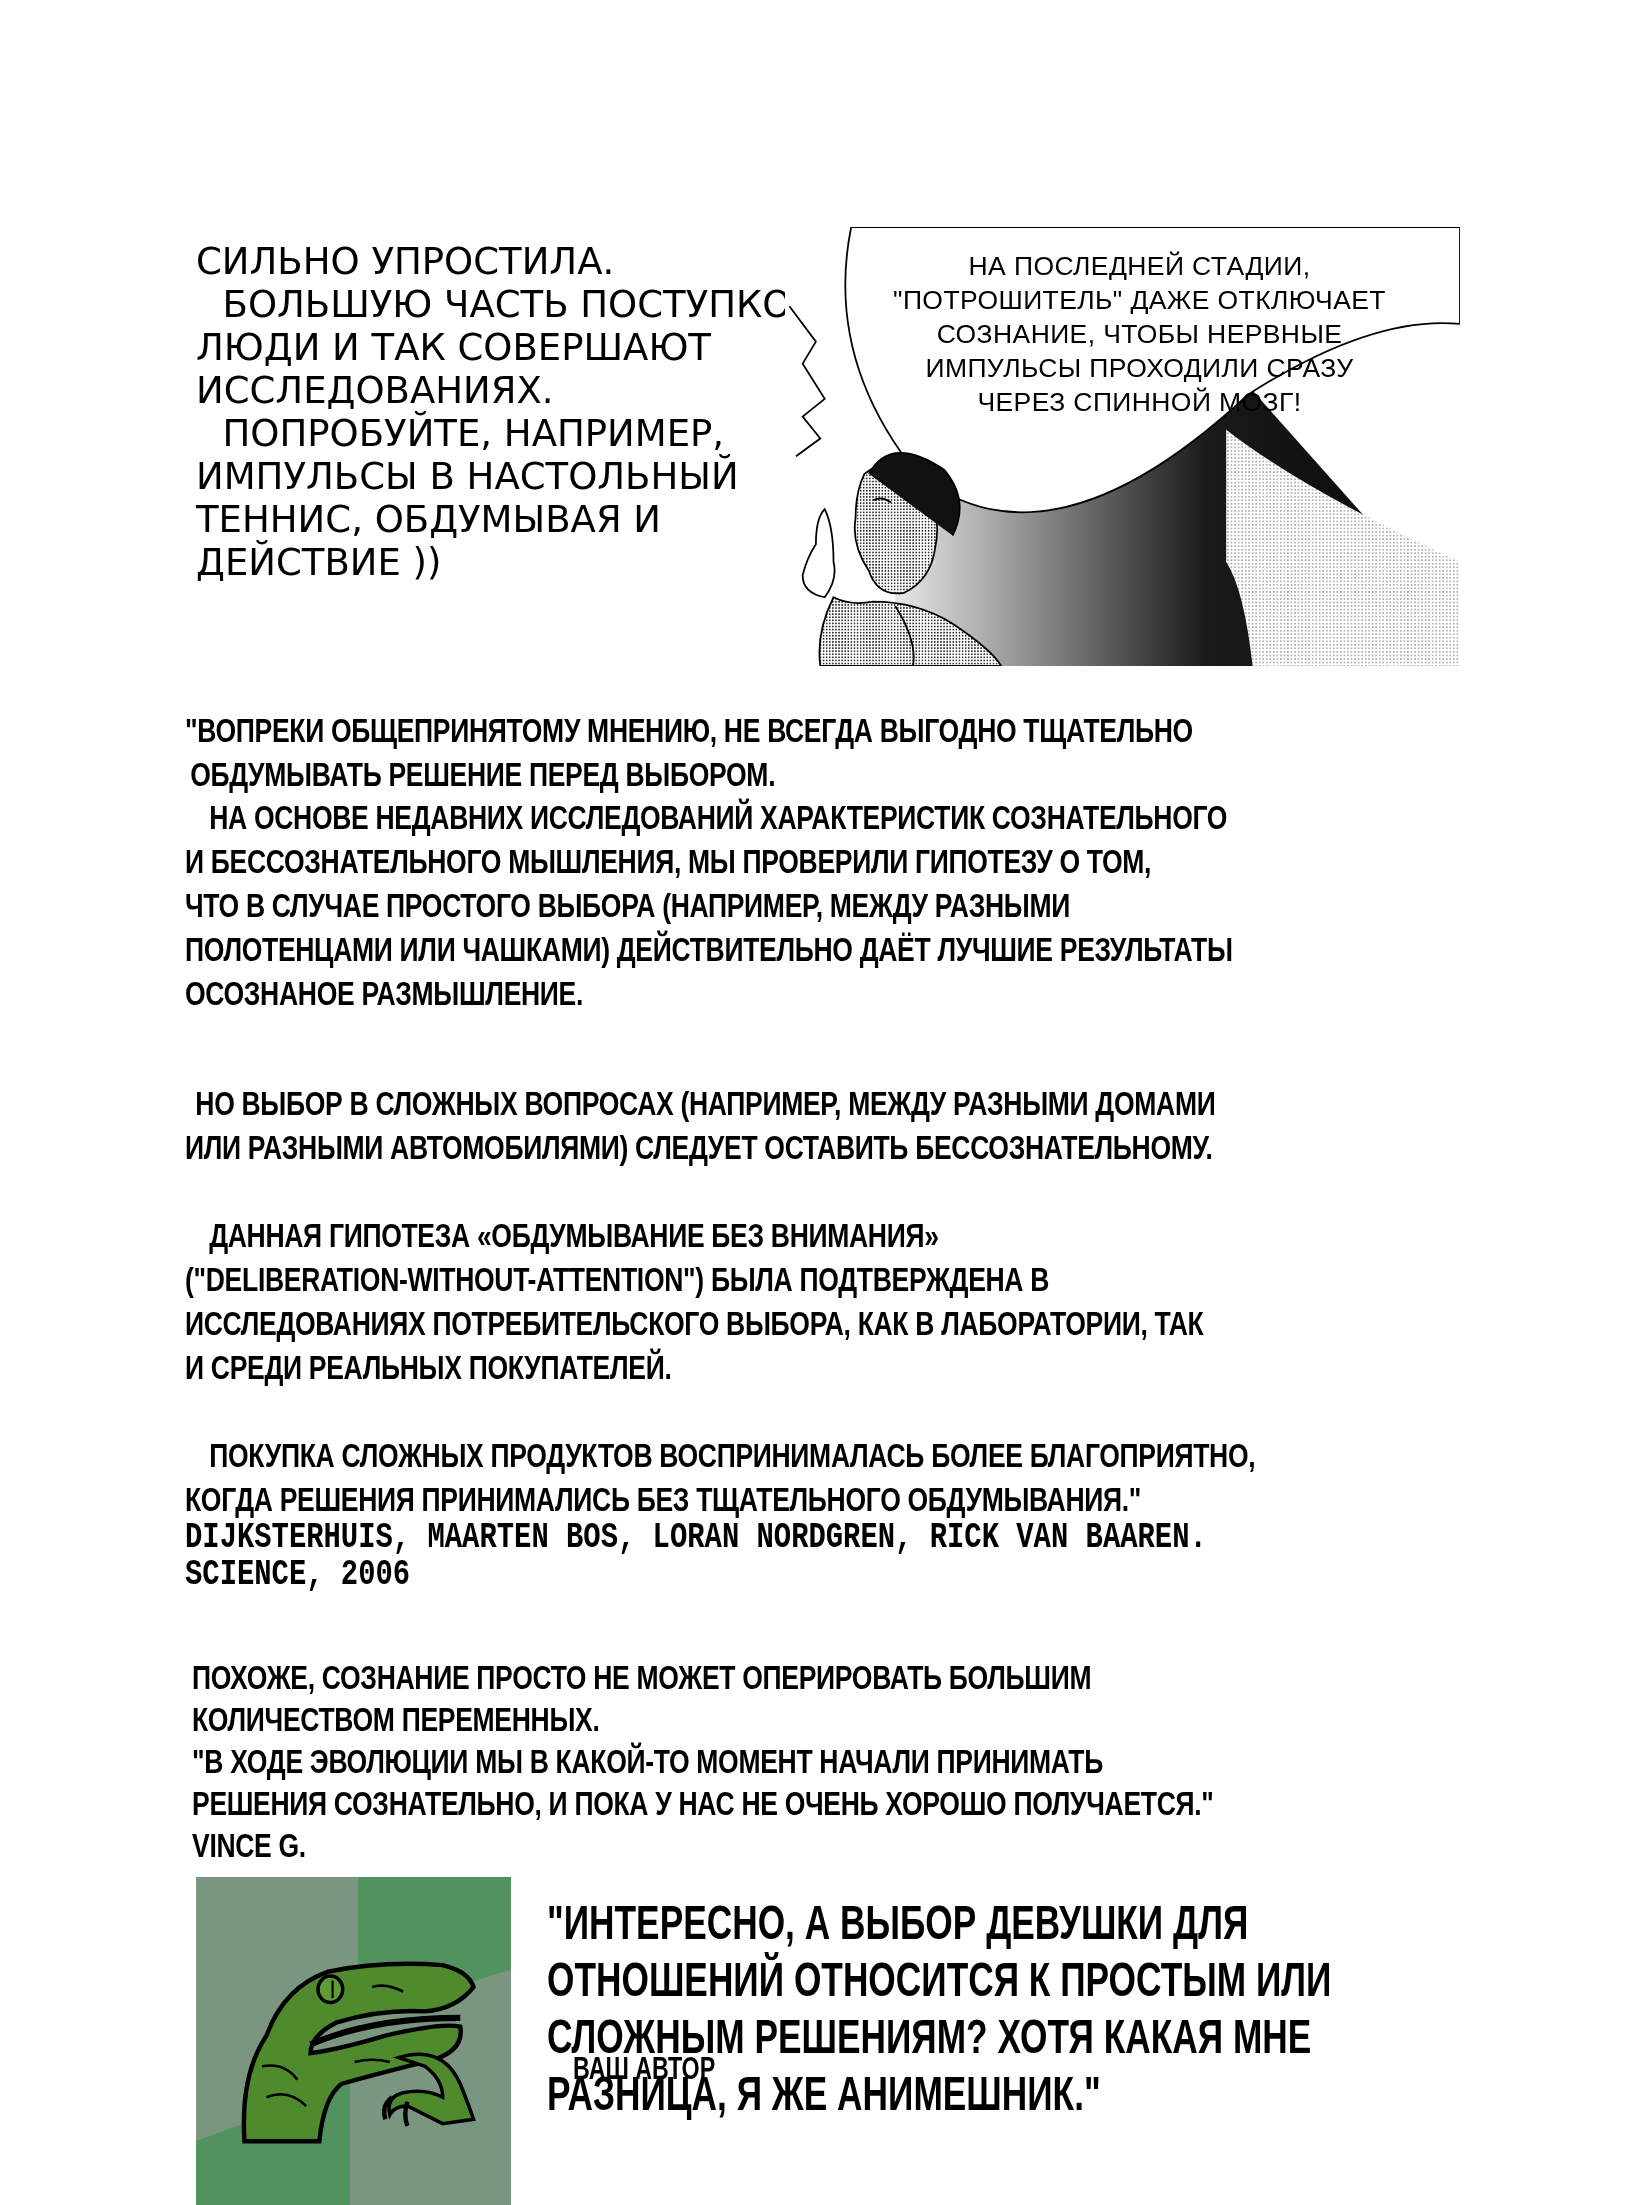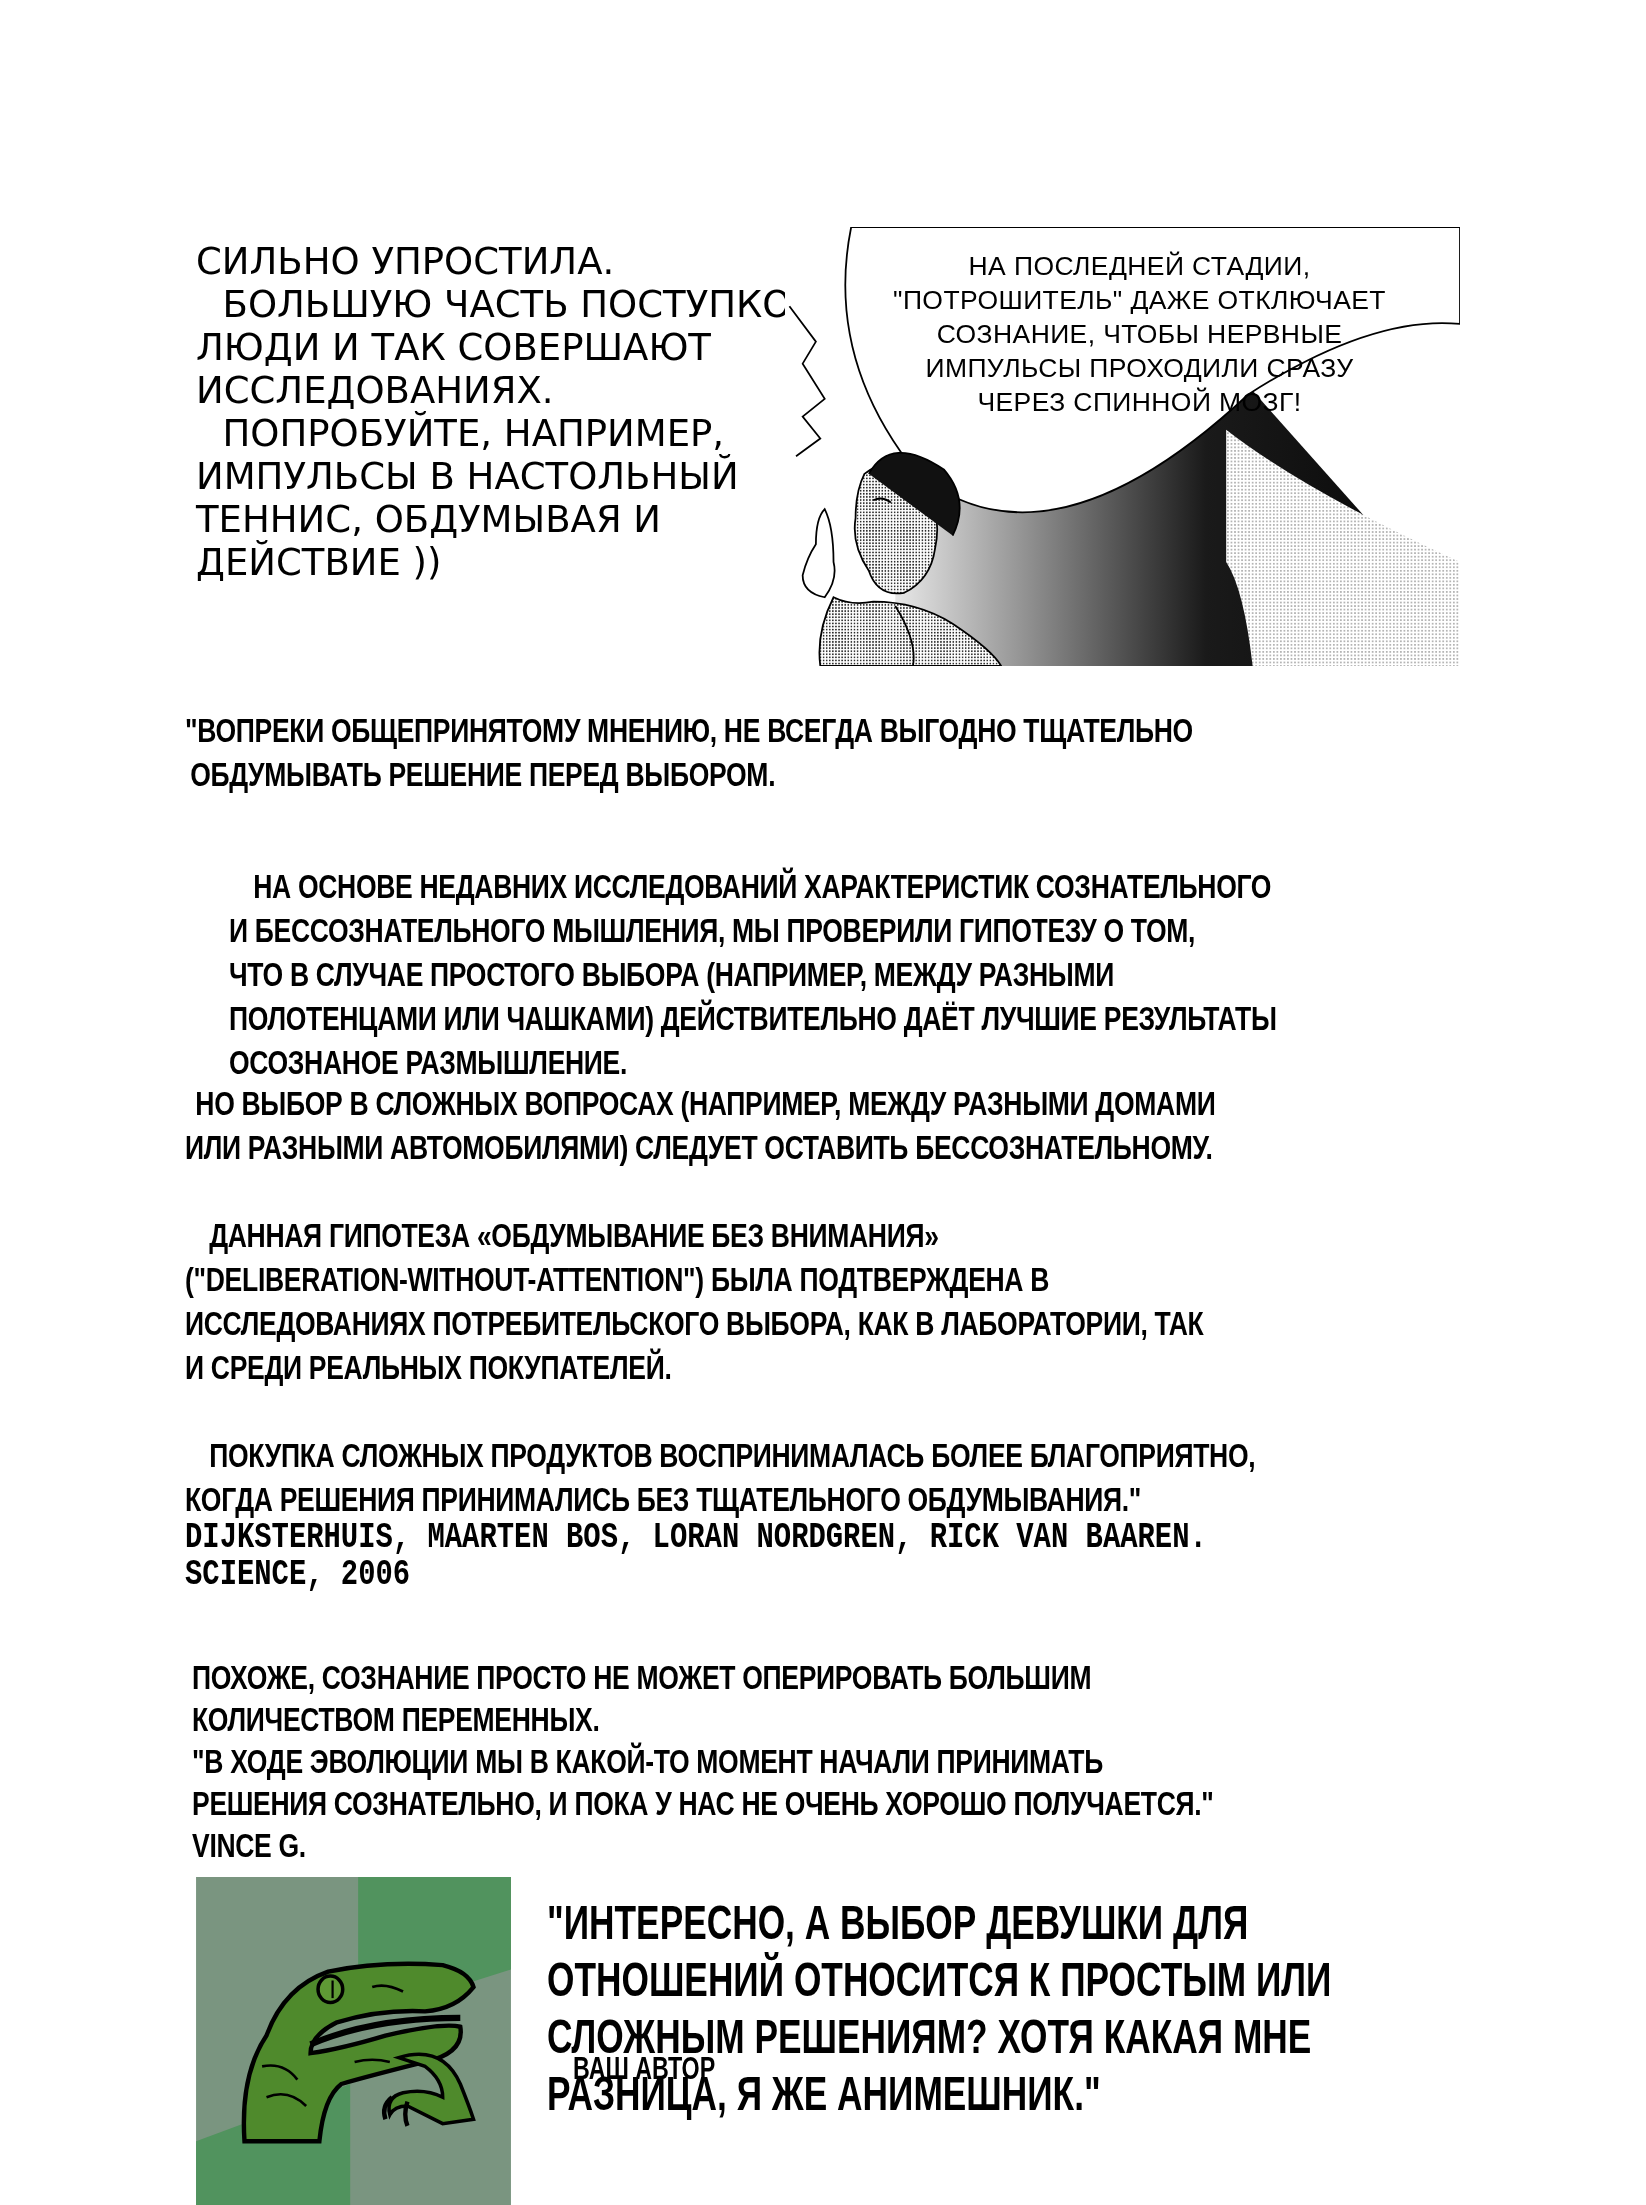--- a/index.html
+++ b/index.html
@@ -168,21 +168,21 @@
     <span class="line">ИМПУЛЬСЫ ПРОХОДИЛИ СРАЗУ</span>
     <span class="line">ЧЕРЕЗ СПИННОЙ МОЗГ!</span>
   </div>
 </div>
 
 <div class="abs para" style="top:708px;">
   <span class="line">"ВОПРЕКИ ОБЩЕПРИНЯТОМУ МНЕНИЮ, НЕ ВСЕГДА ВЫГОДНО ТЩАТЕЛЬНО</span>
   <span class="line" style="padding-left:6.6px;">ОБДУМЫВАТЬ РЕШЕНИЕ ПЕРЕД ВЫБОРОМ.</span>
 </div>
 
-<div class="abs para" style="top:864px;margin-left:44px;">
+<div class="abs para" style="top:795px;">
   <span class="line indent">НА ОСНОВЕ НЕДАВНИХ ИССЛЕДОВАНИЙ ХАРАКТЕРИСТИК СОЗНАТЕЛЬНОГО</span>
   <span class="line">И БЕССОЗНАТЕЛЬНОГО МЫШЛЕНИЯ, МЫ ПРОВЕРИЛИ ГИПОТЕЗУ О ТОМ,</span>
   <span class="line">ЧТО В СЛУЧАЕ ПРОСТОГО ВЫБОРА (НАПРИМЕР, МЕЖДУ РАЗНЫМИ</span>
   <span class="line">ПОЛОТЕНЦАМИ ИЛИ ЧАШКАМИ) ДЕЙСТВИТЕЛЬНО ДАЁТ ЛУЧШИЕ РЕЗУЛЬТАТЫ</span>
   <span class="line">ОСОЗНАНОЕ РАЗМЫШЛЕНИЕ.</span>
 </div>
 
 <div class="abs para" style="top:1081px;">
   <span class="line" style="padding-left:13.2px;">НО ВЫБОР В СЛОЖНЫХ ВОПРОСАХ (НАПРИМЕР, МЕЖДУ РАЗНЫМИ ДОМАМИ</span>
   <span class="line">ИЛИ РАЗНЫМИ АВТОМОБИЛЯМИ) СЛЕДУЕТ ОСТАВИТЬ БЕССОЗНАТЕЛЬНОМУ.</span>

